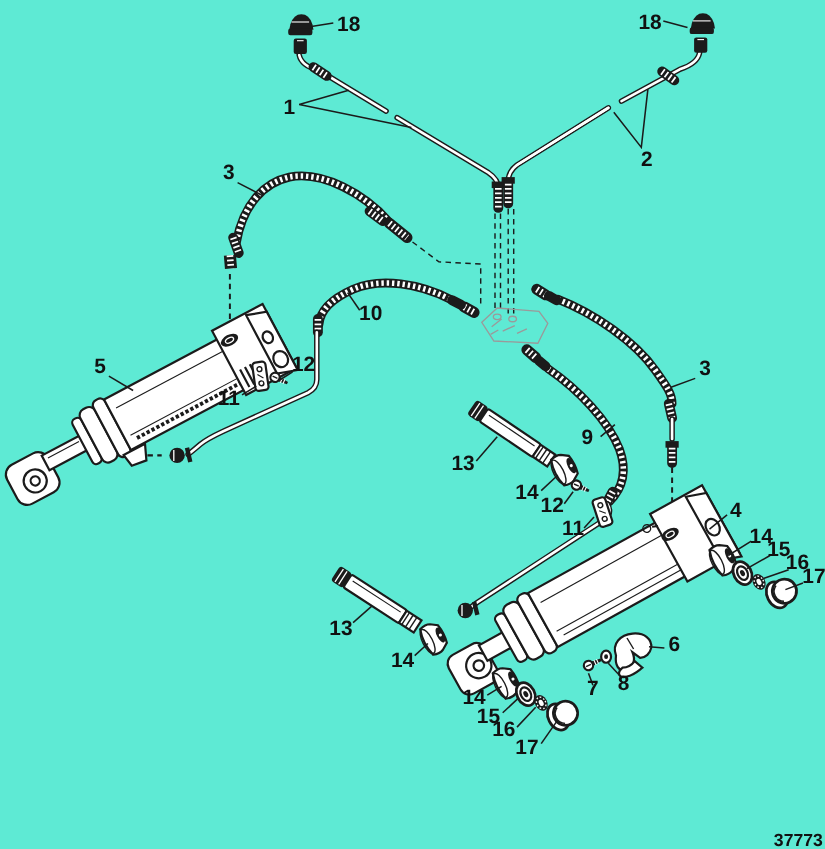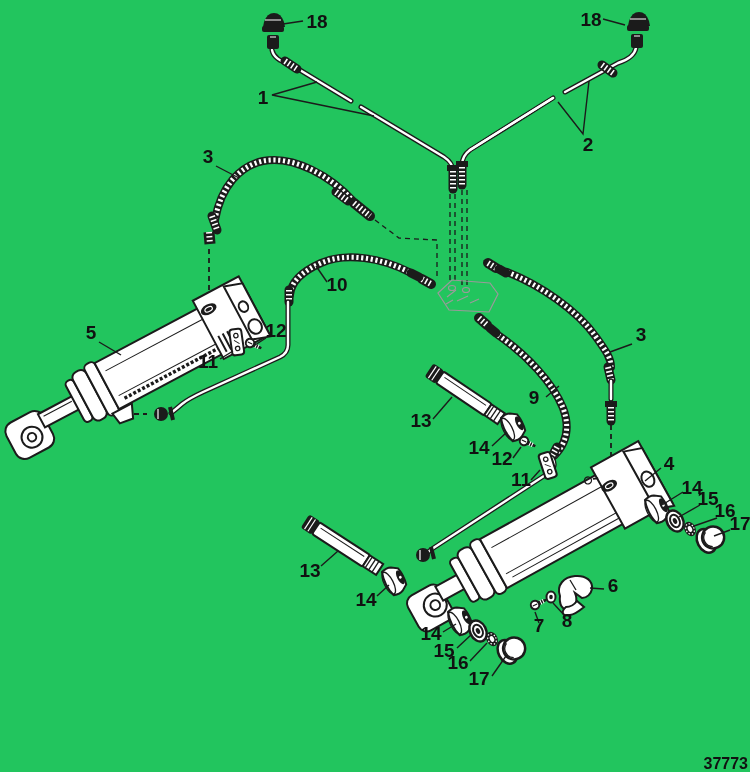--- a/index.html
+++ b/index.html
@@ -1,16 +1,16 @@
 <!DOCTYPE html>
 <html><head>
 <meta charset="utf-8">
 <style>
   html,body{margin:0;padding:0;background:#ffffff;}
-  .page{width:750px;height:772px;background:#22c55e;position:relative;overflow:hidden;}
+  .page{width:750px;height:772px;background:#5eead4;position:relative;overflow:hidden;}
   svg{display:block;}
   .ink{fill:#1b1b1b;}
   .ln{stroke:#1b1b1b;fill:none;}
   .w1{stroke-width:1;} .w13{stroke-width:1.3;} .w2{stroke-width:2;}
   .tube-o{stroke:#1b1b1b;stroke-width:5;fill:none;stroke-linecap:round;stroke-linejoin:round;}
   .tube-i{stroke:#ffffff;stroke-width:2.4;fill:none;stroke-linecap:round;stroke-linejoin:round;}
   .braid-o{stroke:#1b1b1b;stroke-width:8;fill:none;stroke-linecap:round;}
   .braid-t{stroke:#ffffff;stroke-width:5;fill:none;stroke-dasharray:2.2 2.6;}
   .fit9{stroke:#1b1b1b;stroke-width:9;fill:none;stroke-linecap:round;}
   .fit10{stroke:#1b1b1b;stroke-width:10;fill:none;stroke-linecap:round;}

